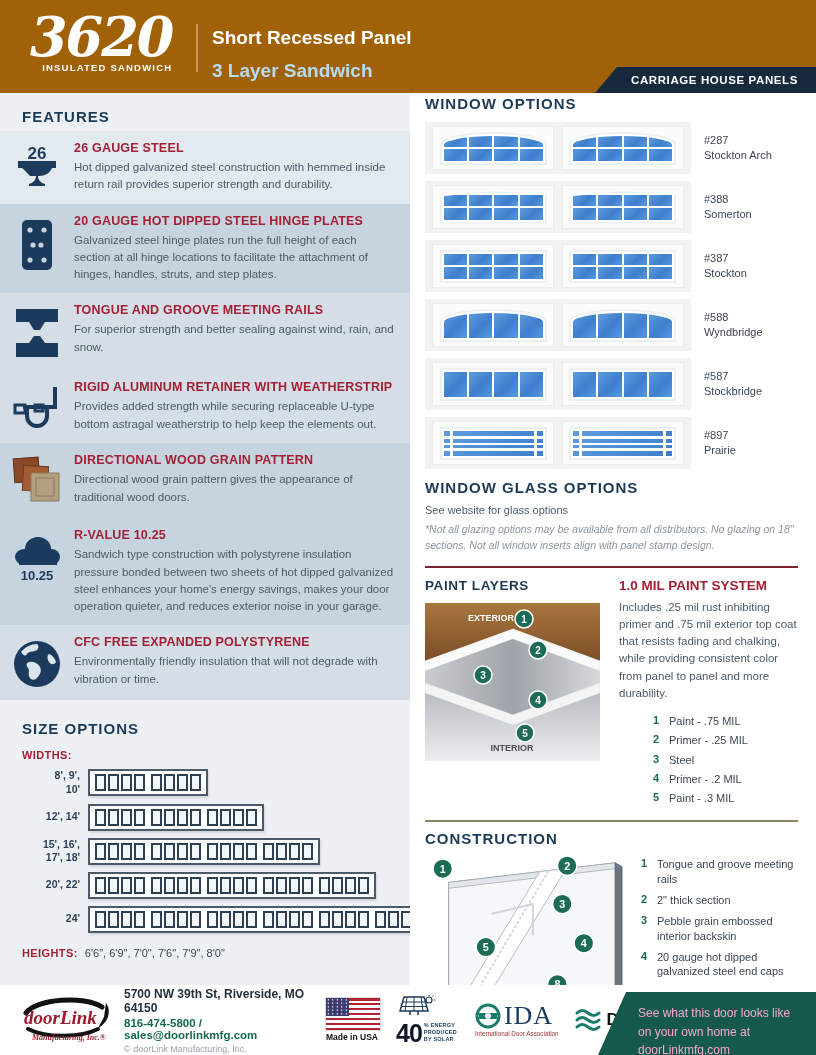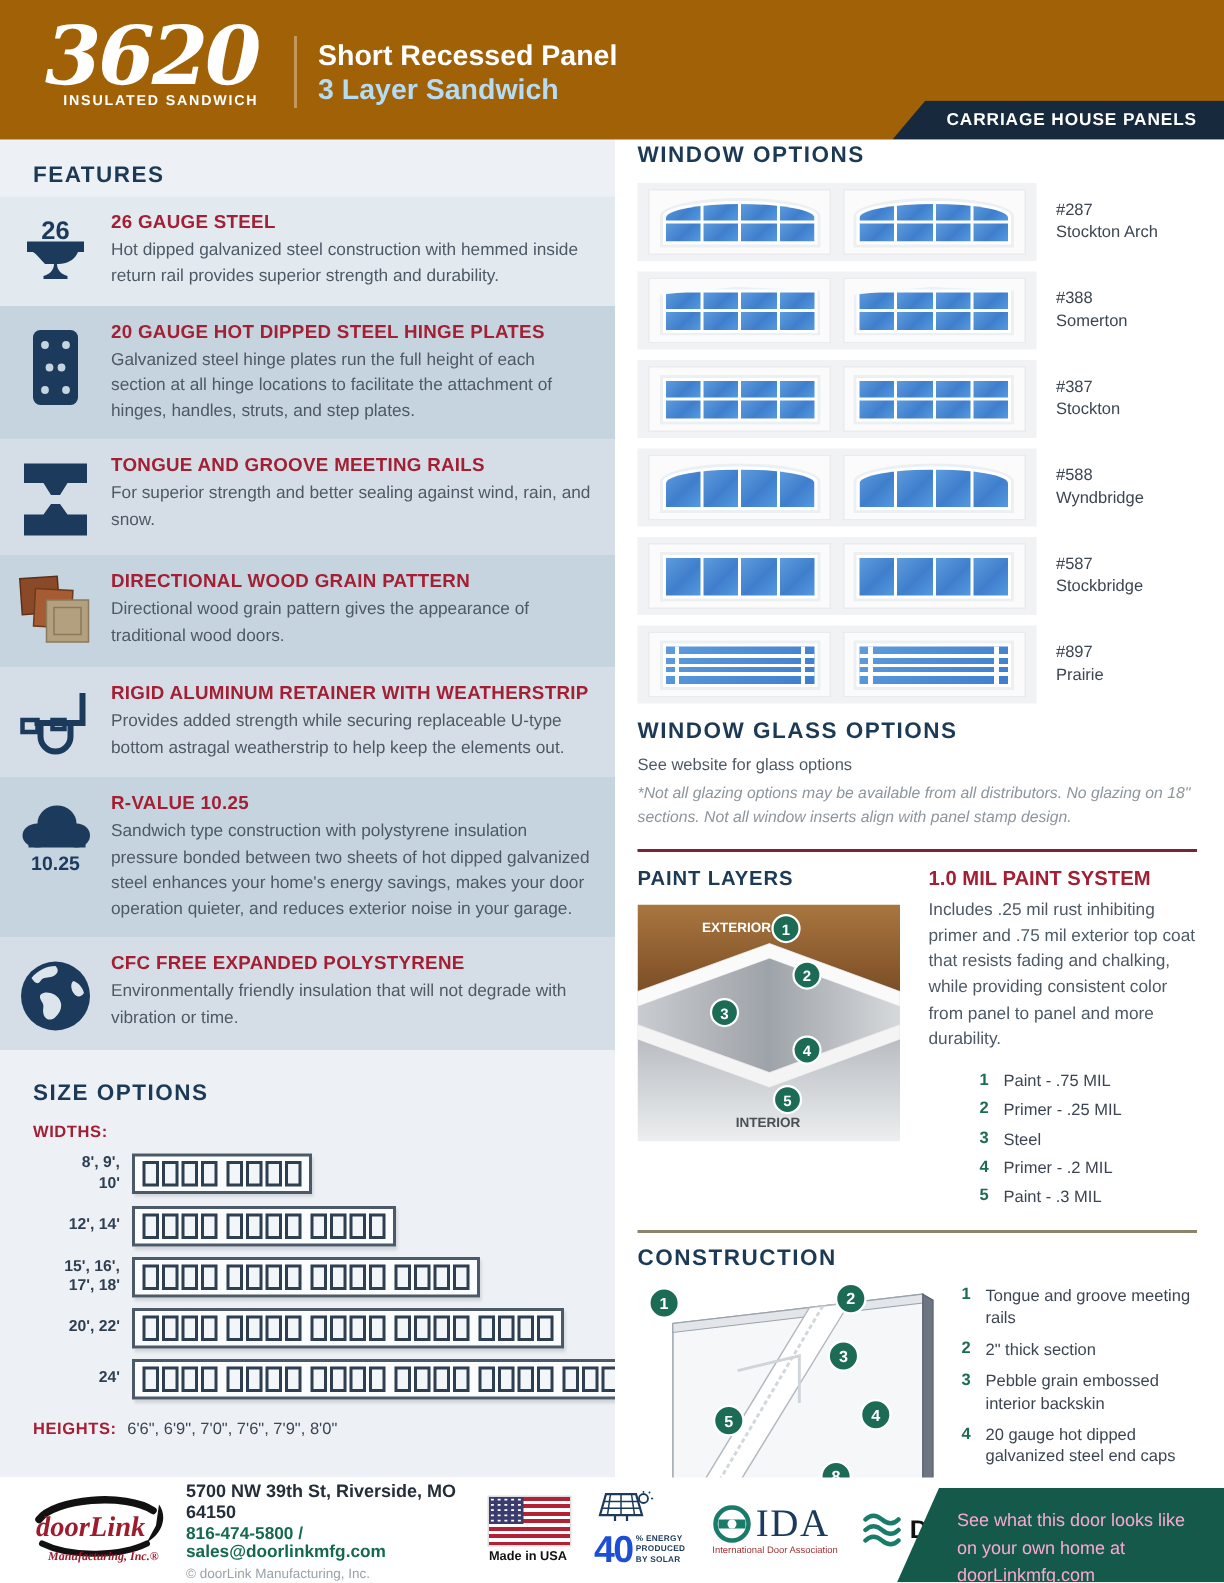--- a/index.html
+++ b/index.html
@@ -12,21 +12,21 @@
   .page { width:816px; height:1055px; display:flex; flex-direction:column; position:relative; }
 
   
   header { height:93px; background:#a16207; position:relative; flex:none; }
   .model-block { position:absolute; left:30px; top:8px; color:#fff; }
   .model-num { font-family:"DejaVu Serif", serif; font-style:italic; font-weight:bold; font-size:54px; line-height:58px; letter-spacing:-2px; }
   .model-sub { font-size:9.5px; font-weight:bold; letter-spacing:1.2px; margin-top:-4px; text-align:right; }
   .header-divider { position:absolute; left:196px; top:24px; width:2px; height:48px; background:rgba(255,255,255,.35); }
   .header-titles { position:absolute; left:212px; top:27px; }
   .ht1 { color:#fff; font-size:19px; font-weight:bold; }
-  .ht2 { color:#b5dcf2; font-size:19px; font-weight:bold; margin-top:1px; }
+  .ht2 { color:#b5dcf2; font-size:19px; font-weight:bold; margin-top:11px; }
   .badge { position:absolute; right:0; top:67px; height:26px; background:#16293d;
     color:#fff; font-size:11.5px; font-weight:bold; letter-spacing:.6px;
     display:flex; align-items:center; padding:0 18px 0 36px;
     clip-path:polygon(22px 0,100% 0,100% 100%,0 100%); }
 
   
   main { flex:1; display:flex; min-height:0; }
   .left { width:410px; flex:none; background:#edf1f5; }
   .right { flex:1; background:#fff; padding:0 18px 0 15px; }
 
@@ -108,21 +108,21 @@
   .addr-1 { font-size:12px; font-weight:bold; color:#232e3a; }
   .addr-2 { font-size:11.5px; font-weight:bold; color:#15694f; margin-top:2px; }
   .addr-3 { font-size:9px; color:#9aa1a8; margin-top:3px; }
   .usa { margin-left:10px; flex:none; }
   .flag { width:54px; height:32px; position:relative; background:repeating-linear-gradient(#b22234 0 2.5px, #fff 2.5px 5px); box-shadow:0 0 0 1px #ddd; }
   .canton { position:absolute; left:0; top:0; width:23px; height:17.5px; background:#3c3b6e;
     background-image:radial-gradient(#fff .8px, transparent .9px); background-size:4.5px 3.5px; }
   .usa-label { font-size:8.5px; font-weight:bold; color:#111; margin-top:2px; }
   .solar { margin-left:16px; flex:none; }
   .solar-bottom { display:flex; align-items:flex-end; }
-  .solar-40 { font-size:25px; font-weight:bold; color:#1d4ed8; line-height:1; letter-spacing:-1px; }
+  .solar-40 { font-size:25px; font-weight:bold; color:#0f172a; line-height:1; letter-spacing:-1px; }
   .solar-lines { margin-left:2px; padding-bottom:2px; }
   .solar-line { font-size:5.5px; font-weight:bold; color:#1b3a5c; line-height:1.3; letter-spacing:.2px; }
   .ida { margin-left:18px; flex:none; text-align:center; }
   .ida-row { display:flex; align-items:center; }
   .ida-word { font-family:"Liberation Serif", serif; font-size:26px; color:#1b3a5c; line-height:1; letter-spacing:1px; margin-left:3px; }
   .ida-sub { font-size:6.3px; color:#a03333; margin-top:1px; }
   .dasma { margin-left:16px; flex:none; display:flex; align-items:center; }
   .dasma-word { font-size:17px; font-weight:bold; color:#111; letter-spacing:.5px; margin-left:2px; }
   .dasma-block { width:13px; height:13px; background:#1b7b6b; margin-left:2px; align-self:flex-end;
     background-image:repeating-linear-gradient(transparent 0 2px, rgba(255,255,255,.8) 2px 3px); }
@@ -193,46 +193,46 @@
             <path fill="#1b3a5c" d="M6 3h42v13H35l-5 8h-6l-5-8H6z" rx="3"></path>
             <path fill="#1b3a5c" d="M6 51h42V37H35l-5-7h-6l-5 7H6z"></path>
           </svg>
         </div>
         <div class="feat-text">
           <div class="feat-title">TONGUE AND GROOVE MEETING RAILS</div>
           <div class="feat-body">For superior strength and better sealing against wind, rain, and snow.</div>
         </div>
       </div>
 
+      <div class="feat bg-c">
+        <div class="feat-icon">
+          <svg class="icon-svg" width="56" height="50" viewBox="0 0 56 50">
+            <path d="M46 4v20H14" fill="none" stroke="#1b3a5c" stroke-width="4"></path>
+            <path d="M18 26v7a10 10 0 0 0 20 0v-7" fill="none" stroke="#1b3a5c" stroke-width="4"></path>
+            <path d="M6 22h10v8H6z M26 22h8v6h-8z" fill="none" stroke="#1b3a5c" stroke-width="3"></path>
+          </svg>
+        </div>
+        <div class="feat-text">
+          <div class="feat-title">RIGID ALUMINUM RETAINER WITH WEATHERSTRIP</div>
+          <div class="feat-body">Provides added strength while securing replaceable U-type bottom astragal weatherstrip to help keep the elements out.</div>
+        </div>
+      </div>
+
       <div class="feat bg-b">
         <div class="feat-icon">
           <svg class="icon-svg" width="54" height="52" viewBox="0 0 54 52">
             <rect x="4" y="2" width="25" height="24" fill="#8a4a28" stroke="#5d2f18" transform="rotate(-4 16 14)"></rect>
             <rect x="13" y="10" width="25" height="25" fill="#a55c32" stroke="#6e3a1d" transform="rotate(3 25 22)"></rect>
             <rect x="21" y="17" width="28" height="28" fill="#b3a07e" stroke="#8a7a5a"></rect>
             <rect x="26" y="22" width="18" height="18" fill="none" stroke="#8a7a5a"></rect>
           </svg>
         </div>
         <div class="feat-text">
           <div class="feat-title">DIRECTIONAL WOOD GRAIN PATTERN</div>
           <div class="feat-body">Directional wood grain pattern gives the appearance of traditional wood doors.</div>
-        </div>
-      </div>
-
-      <div class="feat bg-c">
-        <div class="feat-icon">
-          <svg class="icon-svg" width="56" height="50" viewBox="0 0 56 50">
-            <path d="M46 4v20H14" fill="none" stroke="#1b3a5c" stroke-width="4"></path>
-            <path d="M18 26v7a10 10 0 0 0 20 0v-7" fill="none" stroke="#1b3a5c" stroke-width="4"></path>
-            <path d="M6 22h10v8H6z M26 22h8v6h-8z" fill="none" stroke="#1b3a5c" stroke-width="3"></path>
-          </svg>
-        </div>
-        <div class="feat-text">
-          <div class="feat-title">RIGID ALUMINUM RETAINER WITH WEATHERSTRIP</div>
-          <div class="feat-body">Provides added strength while securing replaceable U-type bottom astragal weatherstrip to help keep the elements out.</div>
         </div>
       </div>
 
       <div class="feat bg-b">
         <div class="feat-icon">
           <div>
             <svg class="icon-svg" width="56" height="36" viewBox="0 0 56 36">
               <g fill="#1b3a5c">
                 <ellipse cx="16" cy="26" rx="10" ry="8"></ellipse>
                 <ellipse cx="29" cy="18" rx="13" ry="12"></ellipse>

